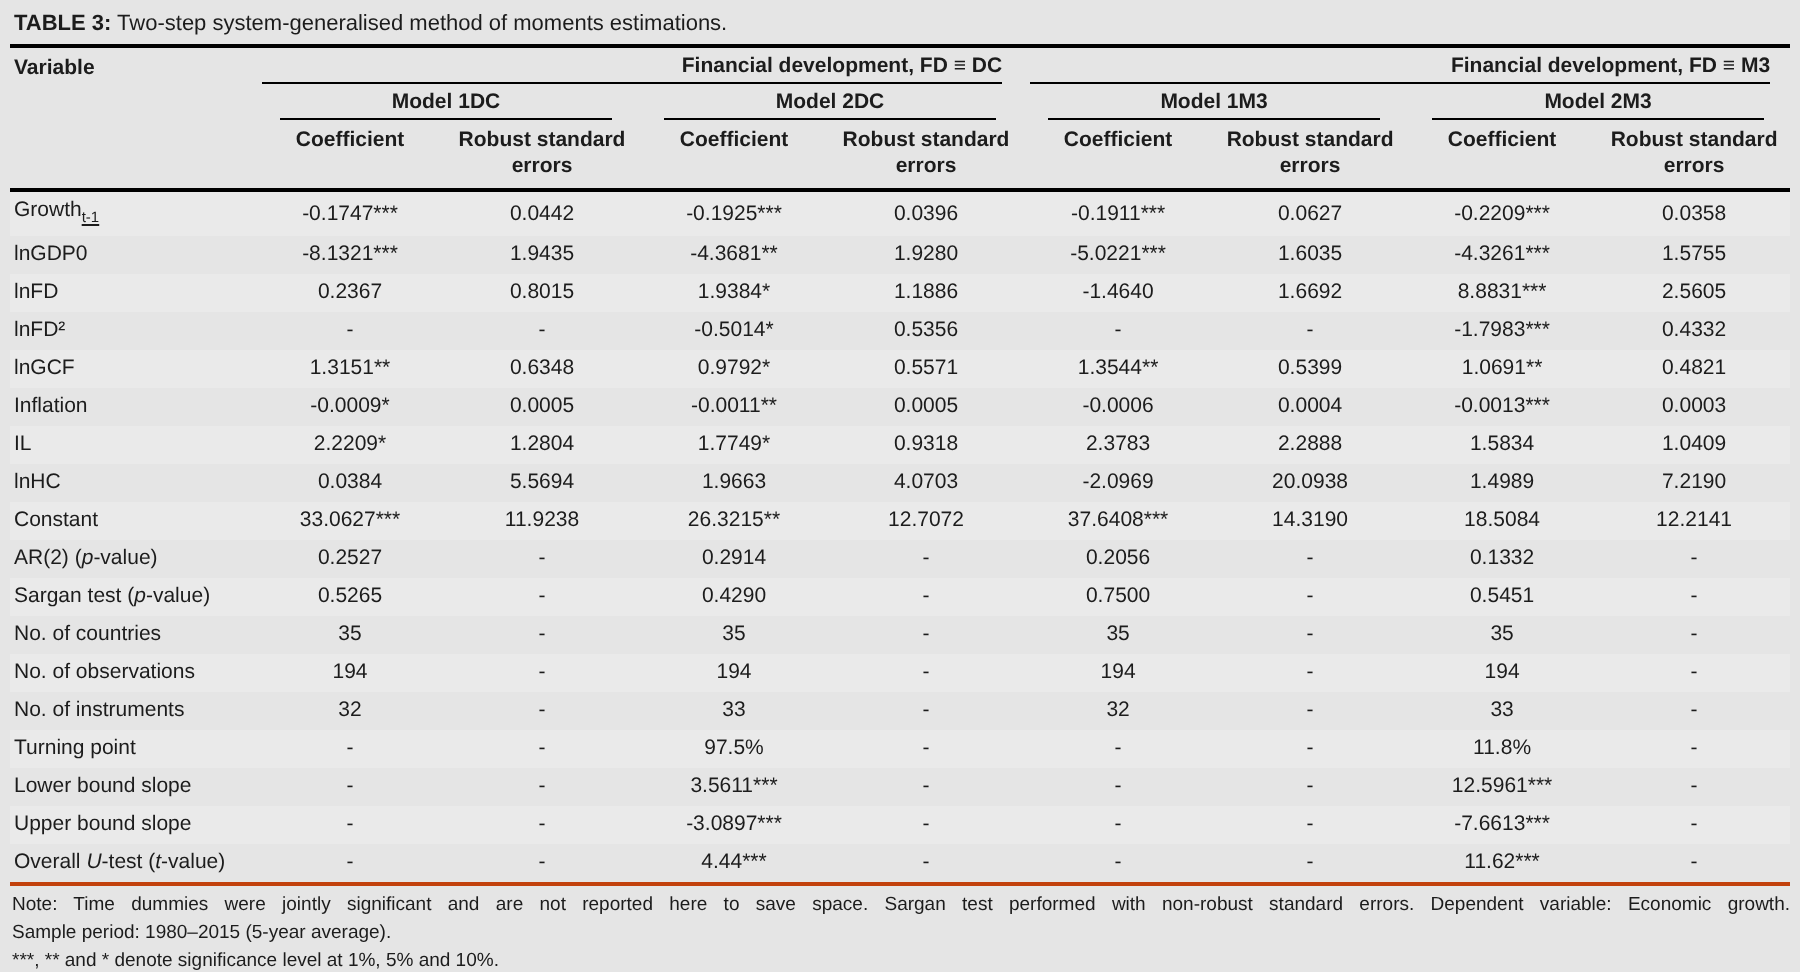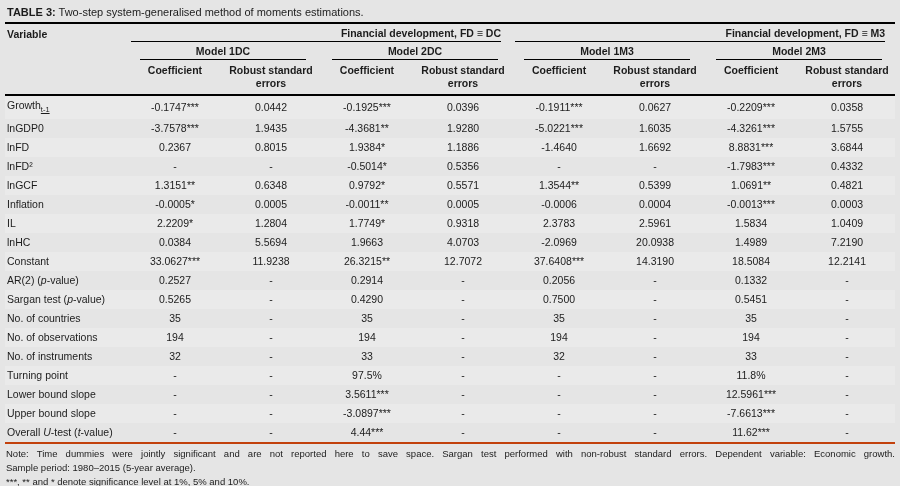--- a/index.html
+++ b/index.html
@@ -91,39 +91,39 @@
           <td>0.0442</td>
           <td>-0.1925***</td>
           <td>0.0396</td>
           <td>-0.1911***</td>
           <td>0.0627</td>
           <td>-0.2209***</td>
           <td>0.0358</td>
         </tr>
         <tr>
           <td class="var"><span>lnGDP0</span></td>
-          <td>-3.7578***</td>
+          <td>-8.1321***</td>
           <td>1.9435</td>
           <td>-4.3681**</td>
           <td>1.9280</td>
           <td>-5.0221***</td>
           <td>1.6035</td>
           <td>-4.3261***</td>
           <td>1.5755</td>
         </tr>
         <tr>
           <td class="var"><span>lnFD</span></td>
           <td>0.2367</td>
           <td>0.8015</td>
           <td>1.9384*</td>
           <td>1.1886</td>
           <td>-1.4640</td>
           <td>1.6692</td>
           <td>8.8831***</td>
-          <td>3.6844</td>
+          <td>2.5605</td>
         </tr>
         <tr>
           <td class="var"><span>lnFD²</span></td>
           <td>-</td>
           <td>-</td>
           <td>-0.5014*</td>
           <td>0.5356</td>
           <td>-</td>
           <td>-</td>
           <td>-1.7983***</td>
@@ -135,37 +135,37 @@
           <td>0.6348</td>
           <td>0.9792*</td>
           <td>0.5571</td>
           <td>1.3544**</td>
           <td>0.5399</td>
           <td>1.0691**</td>
           <td>0.4821</td>
         </tr>
         <tr>
           <td class="var"><span>Inflation</span></td>
-          <td>-0.0005*</td>
+          <td>-0.0009*</td>
           <td>0.0005</td>
           <td>-0.0011**</td>
           <td>0.0005</td>
           <td>-0.0006</td>
           <td>0.0004</td>
           <td>-0.0013***</td>
           <td>0.0003</td>
         </tr>
         <tr>
           <td class="var"><span>IL</span></td>
           <td>2.2209*</td>
           <td>1.2804</td>
           <td>1.7749*</td>
           <td>0.9318</td>
           <td>2.3783</td>
-          <td>2.5961</td>
+          <td>2.2888</td>
           <td>1.5834</td>
           <td>1.0409</td>
         </tr>
         <tr>
           <td class="var"><span>lnHC</span></td>
           <td>0.0384</td>
           <td>5.5694</td>
           <td>1.9663</td>
           <td>4.0703</td>
           <td>-2.0969</td>

